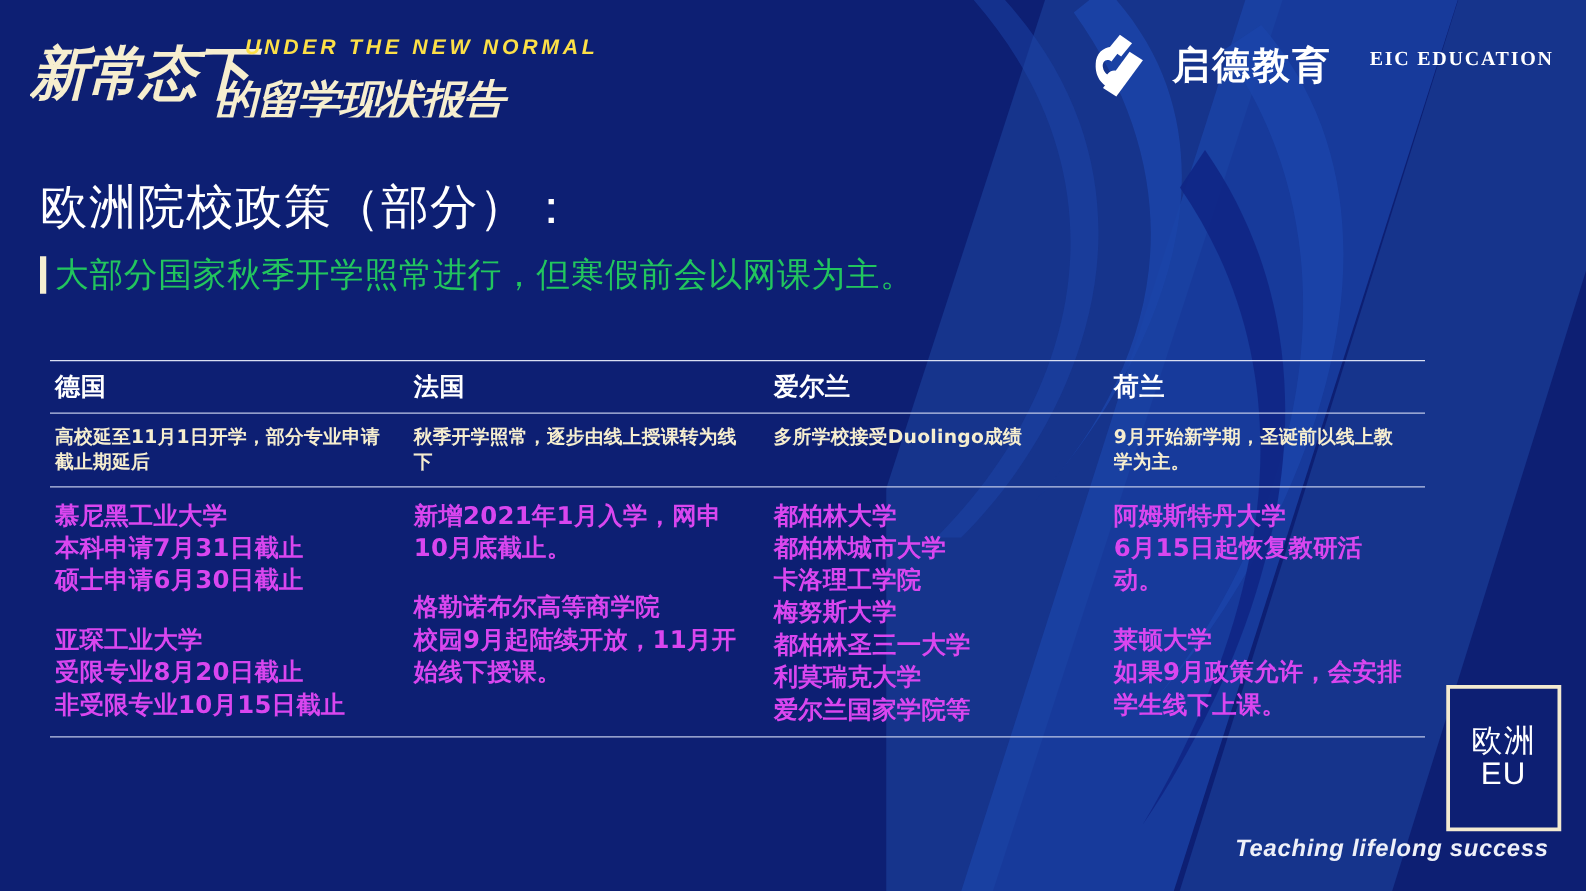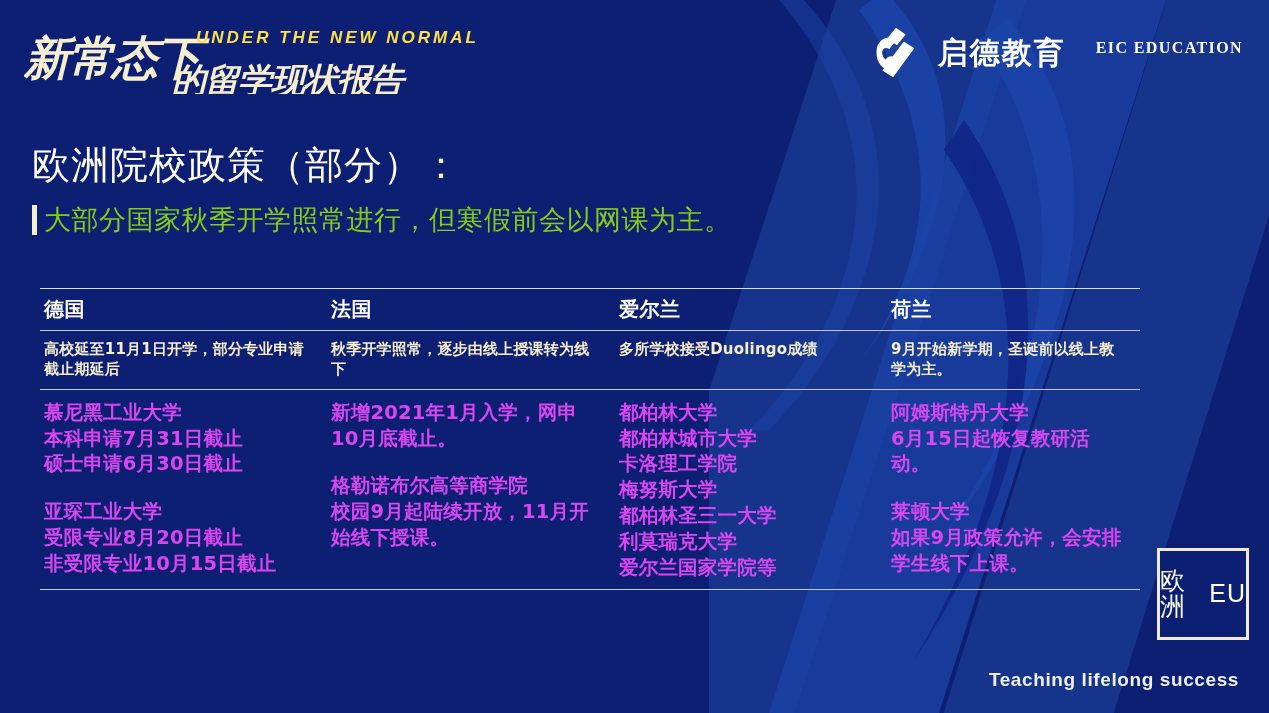--- a/index.html
+++ b/index.html
@@ -41,21 +41,21 @@
 
   
   .title-block { position:absolute; left:32px; top:142px; width:900px; }
   .page-title {
     font-size:38px; font-weight:normal; color:#ffffff; letter-spacing:1px;
     font-family:"DejaVu Sans","Liberation Sans",sans-serif; line-height:1.25;
   }
   .subtitle-row { display:flex; align-items:center; margin-top:12px; }
   .sub-bar { width:5px; height:30px; background:#f5eed2; margin-right:7px; flex:none; }
   .page-subtitle {
-    font-size:27px; color:#84cc16; letter-spacing:0.5px;
+    font-size:27px; color:#22c55e; letter-spacing:0.5px;
     font-family:"DejaVu Sans","Liberation Sans",sans-serif;
   }
 
   
   .table { position:absolute; left:40px; top:288px; width:1100px; }
   .rule { height:1px; background:#bfc8e8; width:100%; }
   .rule.strong { background:#d9dff2; }
   .row { display:flex; }
   .cell { padding:6px 14px 6px 4px; }
   .c0 { width:287px; }
@@ -79,39 +79,39 @@
   .detail-group:last-child { margin-bottom:0; }
   .detail-line {
     font-size:19.5px; font-weight:bold; color:#d946ef; line-height:1.33;
     letter-spacing:0.2px;
     font-family:"DejaVu Sans","Liberation Sans",sans-serif;
   }
 
   
   .eu-badge {
     position:absolute; right:20px; top:548px;
-    width:92px; height:92px;
+    width:92px; height:117px;
     border:3px solid #f3ead0;
-    display:flex; flex-direction:row;
+    display:flex; flex-direction:column;
     align-items:center; justify-content:center;
     background:#0d1f73;
   }
   .eu-cn {
     font-size:25px; color:#ffffff; line-height:1.05; letter-spacing:1px;
     font-family:"DejaVu Sans","Liberation Sans",sans-serif;
   }
   .eu-en {
     font-size:25px; color:#ffffff; line-height:1.1; letter-spacing:1px;
     font-family:"Liberation Sans","DejaVu Sans",sans-serif;
   }
 
   
   .tagline {
     position:absolute; right:30px; bottom:22px;
-    font-size:19px; font-weight:bold;
+    font-size:19px; font-style:italic; font-weight:bold;
     color:#eef0f8; letter-spacing:0.6px;
     font-family:"Liberation Sans","DejaVu Sans",sans-serif;
   }
 </style>
 </head>
 <body>
 
 <div class="deco">
   <svg width="560" height="713" viewBox="0 0 560 713">
     <g>

